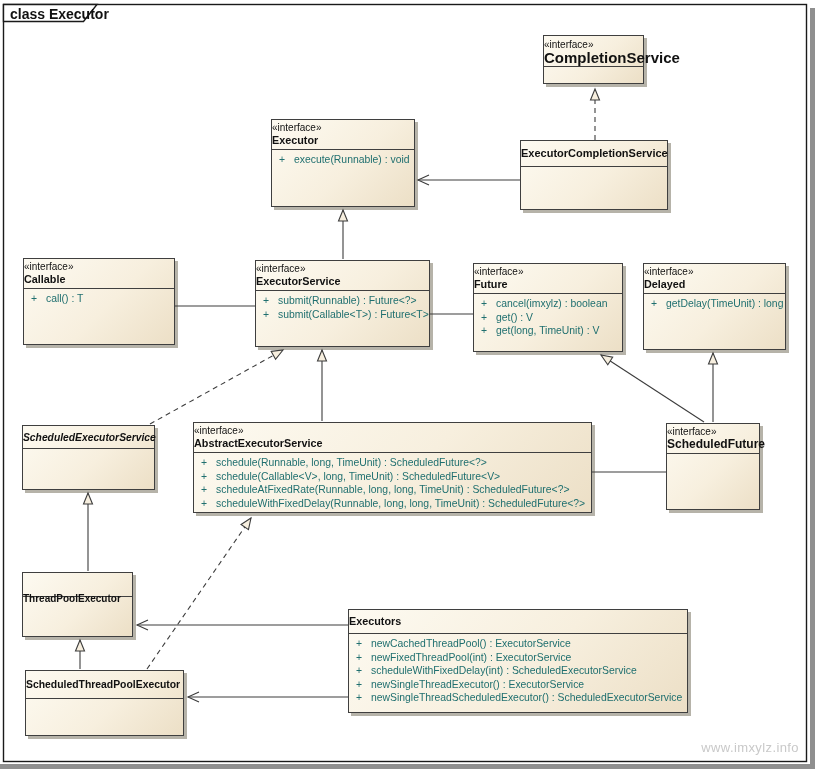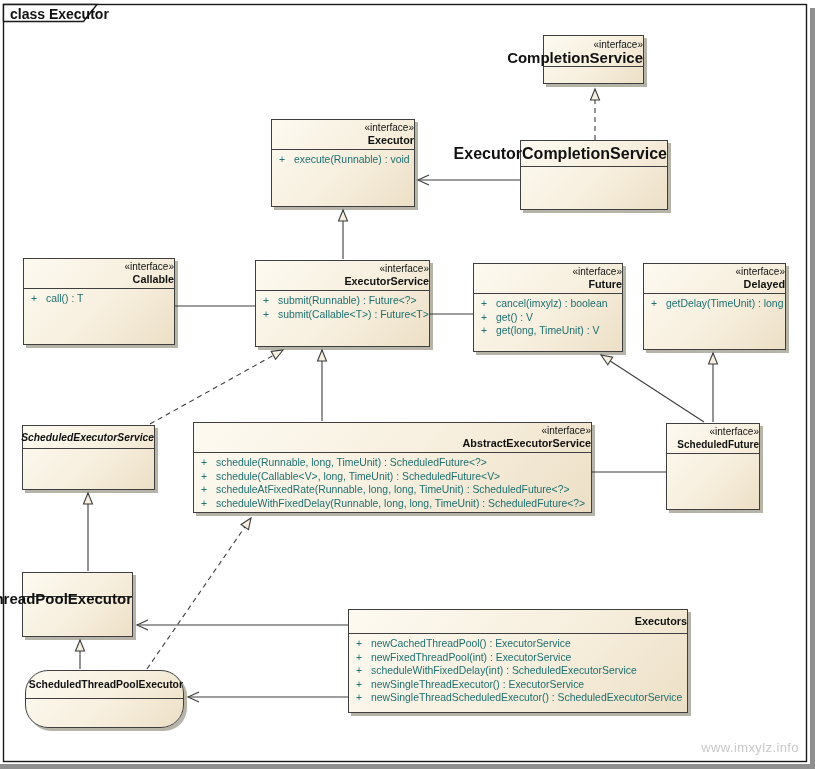--- a/index.html
+++ b/index.html
@@ -2,21 +2,21 @@
 <html><head>
 <meta charset="utf-8">
 <style>
   html,body{margin:0;padding:0;width:815px;height:769px;background:#ffffff;
     font-family:"Liberation Sans",sans-serif;overflow:hidden;position:relative;}
   .canvas{position:absolute;left:0;top:0;width:815px;height:769px;}
   .uml-box{position:absolute;border:1px solid #3f3f3f;
     background:linear-gradient(135deg,#fdfaf1 0%,#f7efde 55%,#ecdfc6 100%);
     box-shadow:3px 3px 0 #b6b3a9;box-sizing:border-box;}
   .hdr{border-bottom:1px solid #3f3f3f;display:flex;flex-direction:column;
-    justify-content:center;align-items:flex-end;box-sizing:border-box;}
+    justify-content:center;align-items:flex-start;box-sizing:border-box;}
   .stereo{font-size:10px;line-height:12px;color:#111;}
   .cname{font-size:10.8px;line-height:13px;font-weight:bold;color:#111;white-space:nowrap;}
   .abstract .cname{font-style:italic;}
   .body{padding-top:3px;overflow:hidden;}
   .mrow{display:flex;font-size:10.4px;line-height:13.6px;color:#1f6f6f;white-space:nowrap;}
   .vis{width:13px;padding-left:7px;flex:none;}
   .sig{padding-left:2px;text-align:center;}
   .connectors{position:absolute;left:0;top:0;pointer-events:none;}
   .tab-label{position:absolute;left:10px;top:6px;font-size:14px;font-weight:bold;color:#111;}
   .watermark{position:absolute;right:16px;top:740px;font-size:13px;color:#c9c9c9;
@@ -43,21 +43,21 @@
     <div class="body">
         <div class="mrow">
           <span class="vis">+</span>
           <span class="sig">execute(Runnable) : void</span>
         </div>
       </div>
   </div>
 
   <div class="uml-box" style="left:520px;top:140px;width:148px;height:70px;">
     <div class="hdr" style="height:26px;">
-      <div class="cname" style="font-size:16px;">ExecutorCompletionService</div>
+      <div class="cname" style="font-size:11px;">ExecutorCompletionService</div>
     </div>
     <div class="body"></div>
   </div>
 
   <div class="uml-box" style="left:23px;top:258px;width:152px;height:87px;">
     <div class="hdr" style="height:30px;">
       <div class="stereo">«interface»</div>
       <div class="cname">Callable</div>
     </div>
     <div class="body">
@@ -147,28 +147,28 @@
         <div class="mrow">
           <span class="vis">+</span>
           <span class="sig">scheduleWithFixedDelay(Runnable, long, long, TimeUnit) : ScheduledFuture&lt;?&gt;</span>
         </div>
       </div>
   </div>
 
   <div class="uml-box" style="left:666px;top:423px;width:94px;height:87px;">
     <div class="hdr" style="height:30px;">
       <div class="stereo">«interface»</div>
-      <div class="cname" style="font-size:10px;margin-left:48px;">ScheduledFuture</div>
+      <div class="cname" style="font-size:12px;">ScheduledFuture</div>
     </div>
     <div class="body"></div>
   </div>
 
   <div class="uml-box" style="left:22px;top:572px;width:111px;height:65px;">
     <div class="hdr" style="height:24px;">
-      <div class="cname" style="font-size:15px;margin-top:28px;">ThreadPoolExecutor</div>
+      <div class="cname" style="font-size:10px;margin-top:28px;">ThreadPoolExecutor</div>
     </div>
     <div class="body"></div>
   </div>
 
   <div class="uml-box" style="left:348px;top:609px;width:340px;height:104px;">
     <div class="hdr" style="height:24px;">
       <div class="cname">Executors</div>
     </div>
     <div class="body">
         <div class="mrow">
@@ -187,21 +187,21 @@
           <span class="vis">+</span>
           <span class="sig">newSingleThreadExecutor() : ExecutorService</span>
         </div>
         <div class="mrow">
           <span class="vis">+</span>
           <span class="sig">newSingleThreadScheduledExecutor() : ScheduledExecutorService</span>
         </div>
       </div>
   </div>
 
-  <div class="uml-box" style="left:25px;top:670px;width:159px;height:58px;border-radius:23px;">
+  <div class="uml-box" style="left:25px;top:670px;width:159px;height:66px;">
     <div class="hdr" style="height:28px;">
       <div class="cname" style="font-size:10.4px;">ScheduledThreadPoolExecutor</div>
     </div>
     <div class="body"></div>
   </div>
 
   <svg class="connectors" width="815" height="769" viewBox="0 0 815 769">
     <defs>
       <marker id="tri" markerUnits="userSpaceOnUse" markerWidth="16" markerHeight="14" refX="12.5" refY="6" orient="auto">
         <path d="M1.5,1.5 L12.5,6 L1.5,10.5 Z" fill="#f7efdf" stroke="#3c3c3c" stroke-width="1.1"></path>

